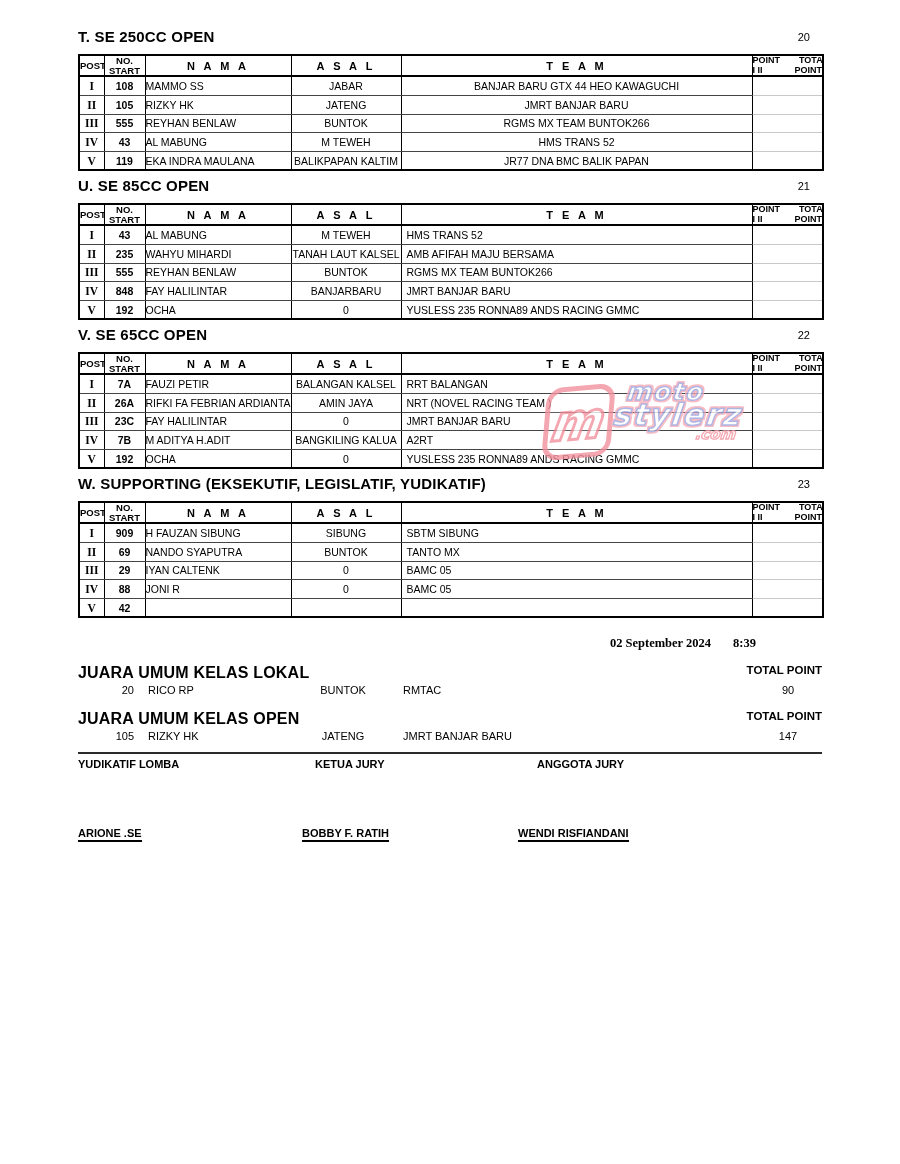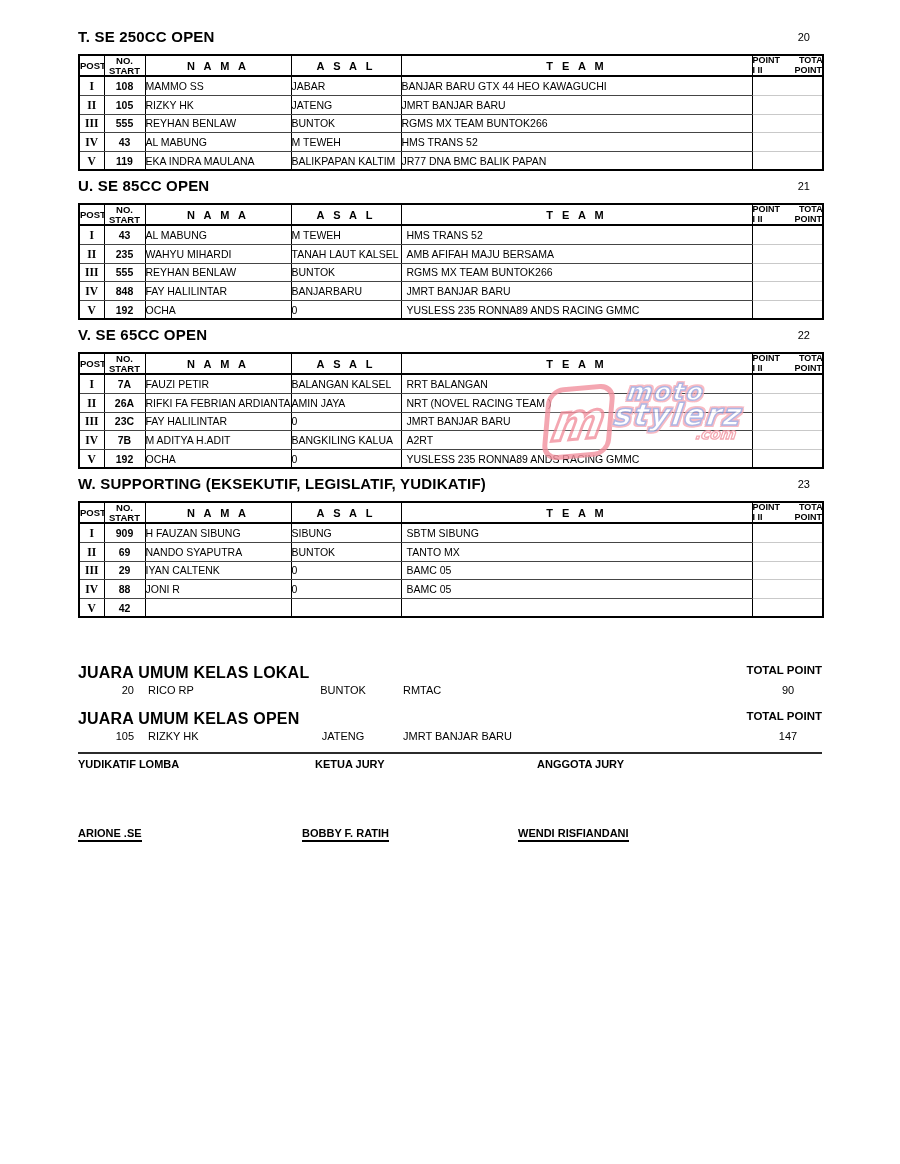--- a/index.html
+++ b/index.html
@@ -31,22 +31,22 @@
   .pts-line{display:flex;justify-content:space-between;line-height:1.08;gap:19px;}
   tbody td{
     border-right:1px solid #000;border-bottom:1px solid #454545;
     height:17.6px;font-size:10.5px;vertical-align:middle;
   }
   tbody td:last-child{border-right:none;}
   tbody tr:last-child td{border-bottom:none;}
   td.c-post{font-family:"Liberation Serif", serif;font-weight:bold;font-size:11.5px;text-align:center;}
   td.c-nostart{font-weight:bold;text-align:center;}
   td.c-nama{text-align:left;padding-left:5px;margin-top:16px;}
-  td.c-asal{text-align:left;}
-  td.c-team.align-center{}
+  td.c-asal{text-align:center;}
+  td.c-team.align-center{text-align:center;}
   td.c-team.align-left{text-align:left;padding-left:5px;}
   td.c-points{border-bottom:1px solid #c9c9c9;}
   tbody tr:last-child td.c-points{border-bottom:none;}
 
   
   .watermark{position:absolute;left:544px;top:380px;width:200px;height:84px;
     opacity:.8;z-index:3;pointer-events:none;display:flex;align-items:flex-start;}
   .wm-badge{
     width:76px;height:62px;border:5px solid #f2919e;border-radius:16px;
     transform:rotate(-5deg) skewX(-10deg);display:flex;align-items:center;justify-content:center;
@@ -403,20 +403,23 @@
                 <td class="c-nama"></td>
                 <td class="c-asal"></td>
                 <td class="c-team align-left"></td>
                 <td class="c-points"></td>
               </tr>
             </tbody>
           </table>
         </div>
       </div>
 
+    <div class="date-line">
+      <span>02 September 2024</span><span class="time">8:39</span>
+    </div>
 
     <div class="champ-head t-664">JUARA UMUM KELAS LOKAL</div>
     <div class="champ-total-label t-664">TOTAL POINT</div>
     <div class="champ-row r-684">
       <span class="cr-no">20</span>
       <span class="cr-name">RICO RP</span>
       <span class="cr-asal">BUNTOK</span>
       <span class="cr-team">RMTAC</span>
       <span class="cr-total">90</span>
     </div>

